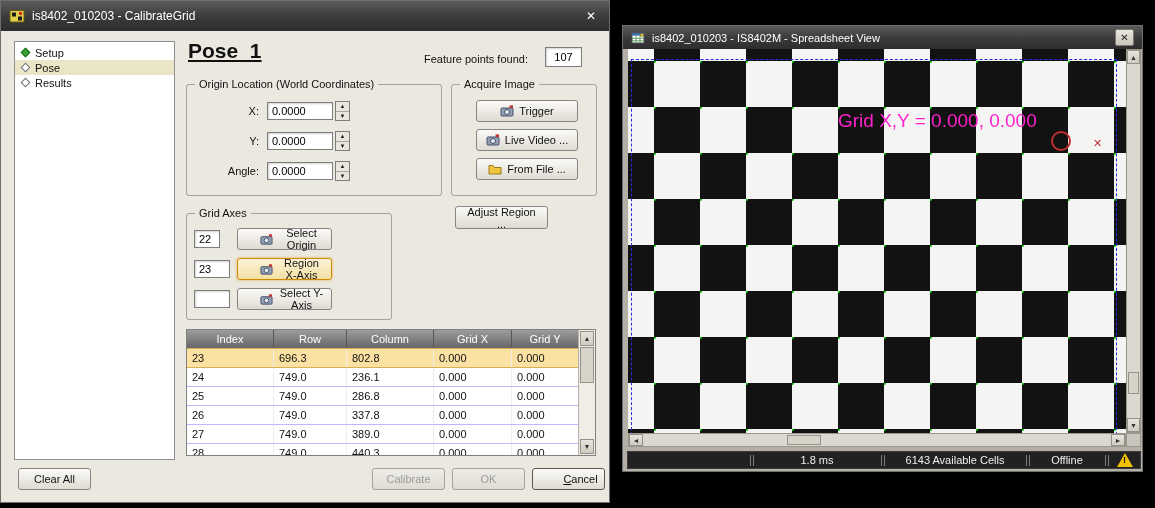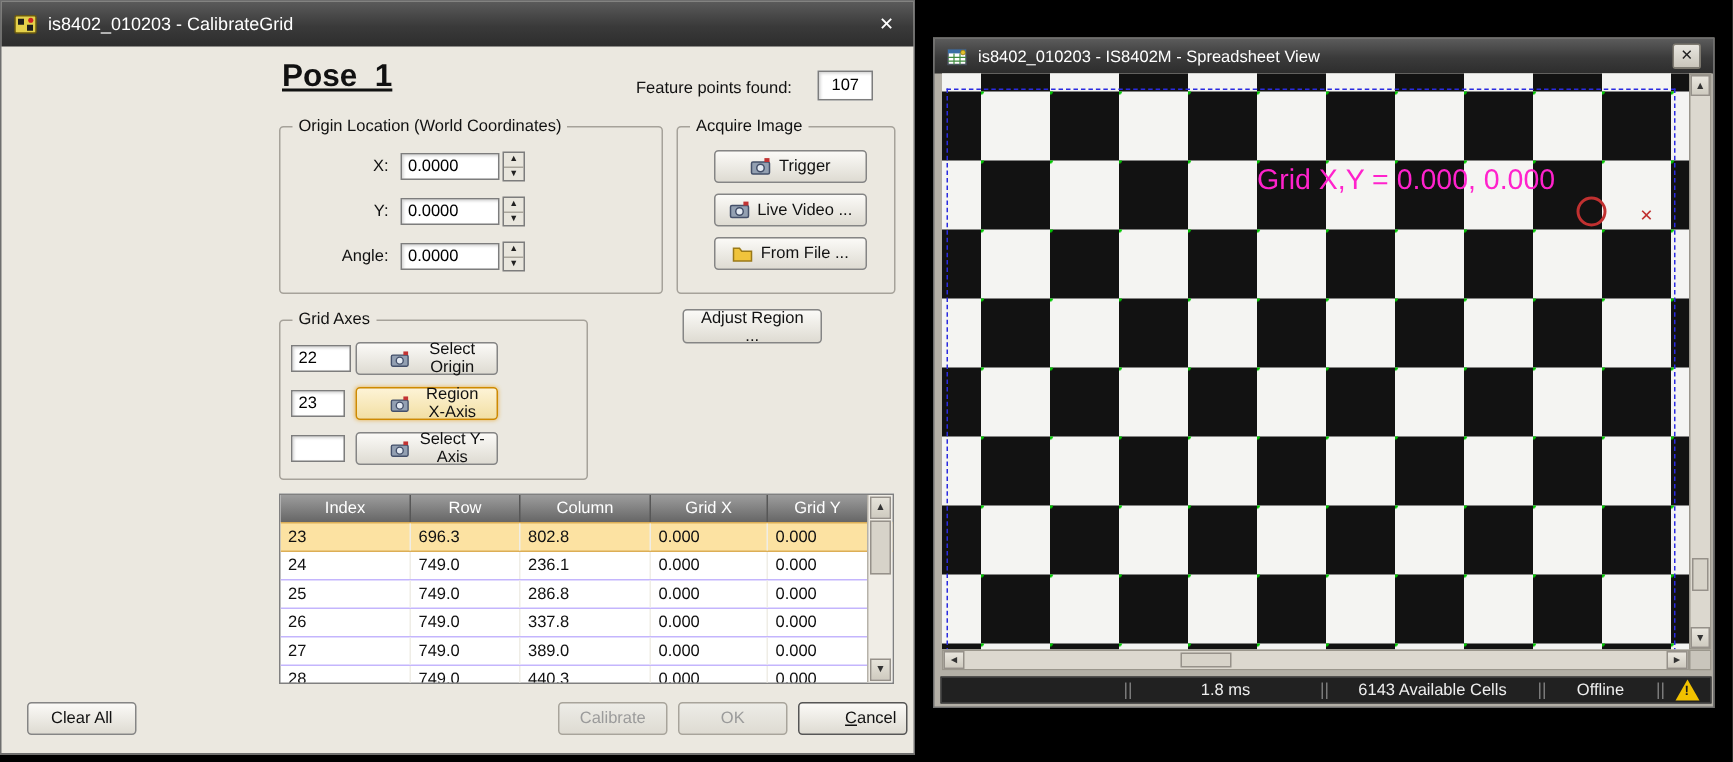--- a/index.html
+++ b/index.html
@@ -110,20 +110,34 @@
           <rect x="1" y="2.5" width="14" height="11.5" rx="1" fill="#e4d04a" stroke="#6b5a10"></rect>
           <rect x="3" y="4.5" width="4" height="4" fill="#1e1e1e"></rect>
           <rect x="9" y="8.5" width="4" height="4" fill="#1e1e1e"></rect>
           <circle cx="11.5" cy="5.5" r="1.7" fill="#cc2222"></circle>
         </svg>
       </span>
       <span class="title-text">is8402_010203 - CalibrateGrid</span>
       <span class="close-x">✕</span>
     </header>
 
+    <nav class="tree">
+      <div class="tree-item">
+        <span class="diamond done"></span>
+        <span>Setup</span>
+      </div>
+      <div class="tree-item selected">
+        <span class="diamond todo"></span>
+        <span>Pose</span>
+      </div>
+      <div class="tree-item">
+        <span class="diamond todo"></span>
+        <span>Results</span>
+      </div>
+    </nav>
 
     <h1 class="pose-heading">Pose  1</h1>
     <span class="fp-label">Feature points found:</span>
     <span class="fp-value sunken">107</span>
 
     <div class="group" style="left:185px;top:83px;width:256px;height:112px;">
       <span class="group-title">Origin Location (World Coordinates)</span>
       <div class="field-row" style="top:16px;">
         <label class="f-label">X:</label>
         <span class="sunken input">0.0000</span>
@@ -183,21 +197,21 @@
     </div>
 
     <button class="btn" style="left:454px;top:205px;width:93px;height:23px;">
       <span class="lbl">Adjust Region ...</span>
     </button>
 
     <div class="group" style="left:185px;top:212px;width:206px;height:107px;">
       <span class="group-title">Grid Axes</span>
 
       <div class="field-row" style="left:7px;top:15px;">
-        <span class="sunken input" style="width:40px;">22</span>
+        <span class="sunken input" style="width:26px;">22</span>
       </div>
       <button class="btn left-align" style="left:50px;top:14px;width:95px;height:22px;">
         <span class="app-icon">
           <svg width="13" height="13" viewBox="0 0 14 14">
               <rect x="1" y="4" width="12" height="8" rx="1" fill="#93a0b2" stroke="#44506a"></rect>
               <circle cx="7" cy="8" r="2.5" fill="#e4eaf2" stroke="#44506a"></circle>
               <rect x="9.6" y="1.4" width="3.4" height="2.6" fill="#c23333"></rect>
             </svg>
         </span>
         <span class="lbl">Select Origin</span>

